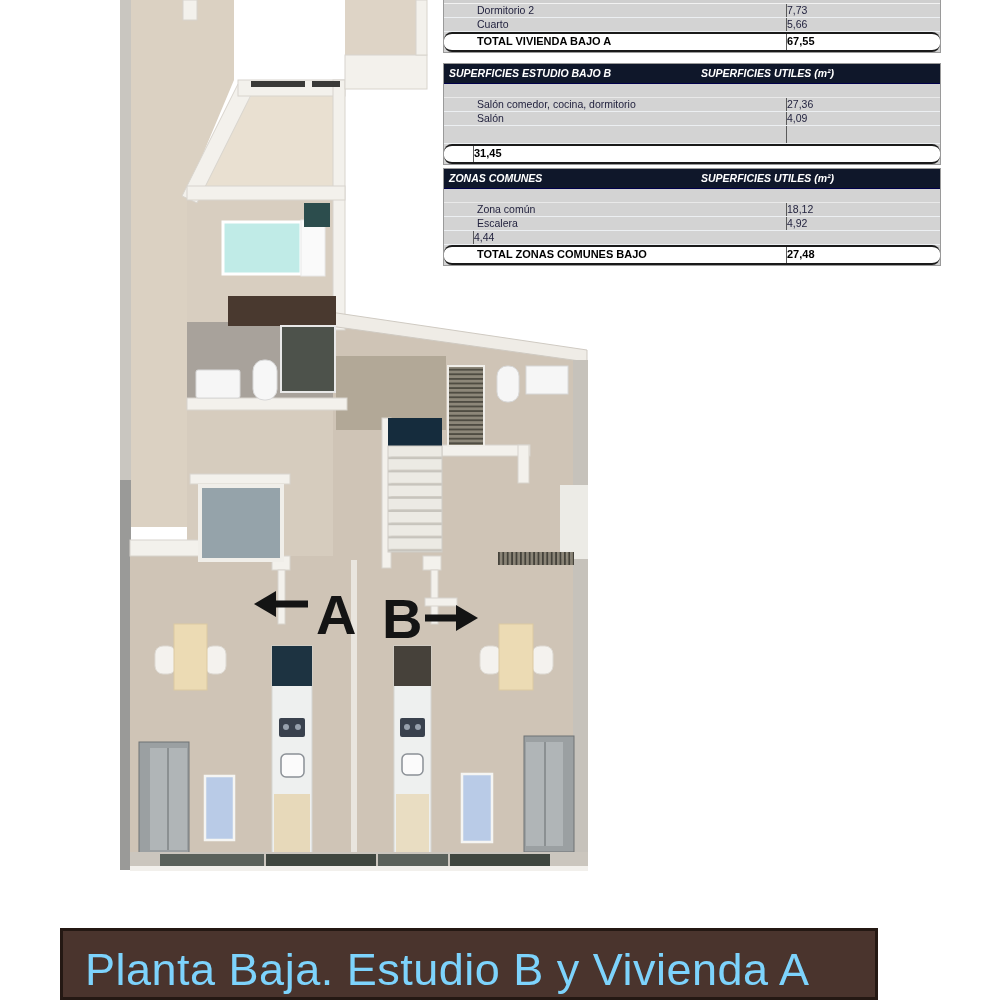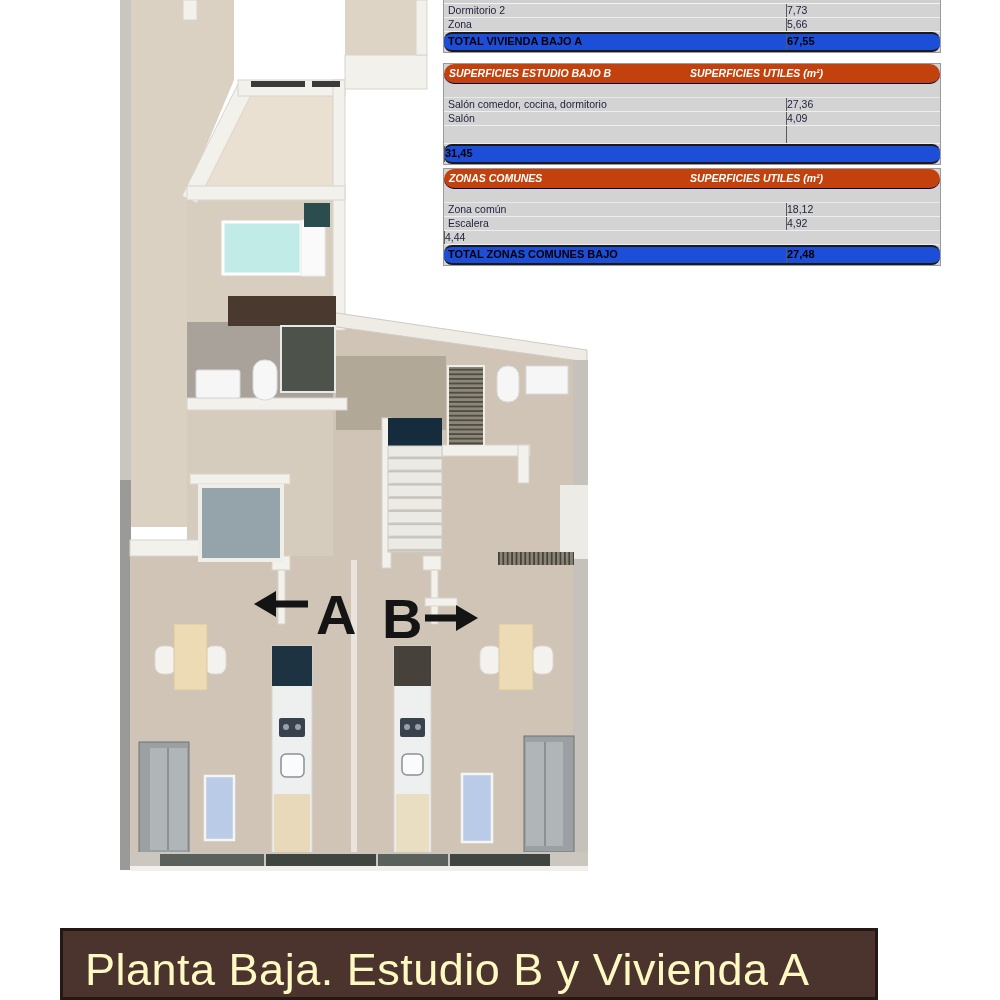--- a/index.html
+++ b/index.html
@@ -5,38 +5,38 @@
   html,body{margin:0;padding:0;background:#fff;}
   .sheet{position:relative;width:1000px;height:1000px;background:#ffffff;overflow:hidden;
          font-family:"Liberation Sans",sans-serif;}
   
   .tables{position:absolute;left:443px;top:0;width:498px;}
   .tbl{position:absolute;left:0;width:498px;background:#d3d3d3;border:1px solid #9a9a9a;
        box-sizing:border-box;color:#23233f;font-size:10.5px;}
   .tbl-1{top:0;border-top:none;}
   .tbl-2{top:63px;}
   .tbl-3{top:168px;}
-  .hdr{display:flex;height:19px;line-height:19px;background:#c2410c;color:#ffffff;
-       font-weight:bold;font-style:italic;font-size:10.5px;border-bottom:1px solid #00004a;border-radius:10px;}
+  .hdr{display:flex;height:19px;line-height:19px;background:#0f172a;color:#ffffff;
+       font-weight:bold;font-style:italic;font-size:10.5px;border-bottom:1px solid #00004a;}
   .hdr-title{width:241px;padding-left:5px;white-space:nowrap;}
-  .hdr-units{flex:1;white-space:nowrap;}
+  .hdr-units{flex:1;white-space:nowrap;margin-left:11px;}
   .spacer{height:13px;background:#d3d3d3;border-bottom:1px solid #e9e9e9;}
   .sliver{height:3px;background:#cfcfcf;border-bottom:1px solid #f2f2f2;}
-  .row{display:flex;height:13px;line-height:12px;border-bottom:1px solid #eceff2;}
+  .row{display:flex;height:13px;line-height:12px;border-bottom:1px solid #eceff2;padding-left:29px;}
   .row .lbl{flex:1;padding-left:4px;white-space:nowrap;overflow:hidden;}
   .row .val{width:148px;text-align:left;padding-right:5px;border-left:1px solid #5a5a5a;}
   .row.tall{height:17px;line-height:16px;}
-  .row.total{height:16px;line-height:15px;font-weight:bold;color:#000;background:#1d4ed8;
+  .row.total{height:16px;line-height:15px;font-weight:bold;color:#000;background:#ffffff;
              border-top:2px solid #1a1a1a;border-bottom:2px solid #1a1a1a;font-size:11px;border-radius:8px;}
   
   .plan{position:absolute;left:120px;top:0;width:480px;height:875px;}
   
   .footer{position:absolute;left:60px;top:928px;width:818px;height:72px;background:#4a342d;
           border:3px solid #241813;box-sizing:border-box;display:flex;align-items:flex-end;
-          color:#fef9c3;font-size:45px;padding:0 0 1px 22px;white-space:nowrap;
+          color:#7dd3fc;font-size:45px;padding:0 0 1px 22px;white-space:nowrap;
           letter-spacing:0.5px;}
 </style>
 </head>
 <body>
 
 <div class="sheet">
 
   <svg class="plan" viewBox="0 0 480 875" xmlns="http://www.w3.org/2000/svg">
     <defs>
       <pattern id="steps" x="0" y="446" width="54" height="13.2" patternUnits="userSpaceOnUse">
@@ -182,21 +182,21 @@
 
   <div class="tables">
 
     <div class="tbl tbl-1">
       <div class="sliver"></div>
       <div class="row">
         <span class="lbl">Dormitorio 2</span>
         <span class="val">7,73</span>
       </div>
       <div class="row">
-        <span class="lbl">Zona</span>
+        <span class="lbl">Cuarto</span>
         <span class="val">5,66</span>
       </div>
       <div class="row total">
         <span class="lbl">TOTAL VIVIENDA BAJO A</span>
         <span class="val">67,55</span>
       </div>
     </div>
 
     <div class="tbl tbl-2">
       <div class="hdr">

